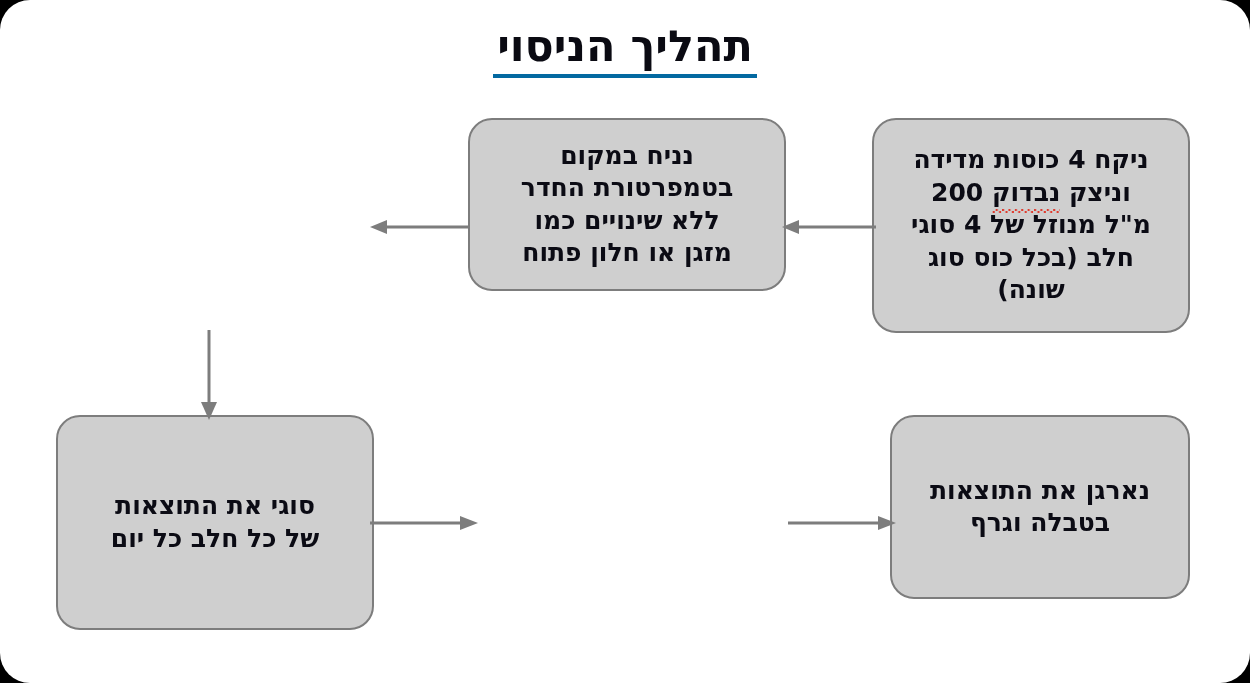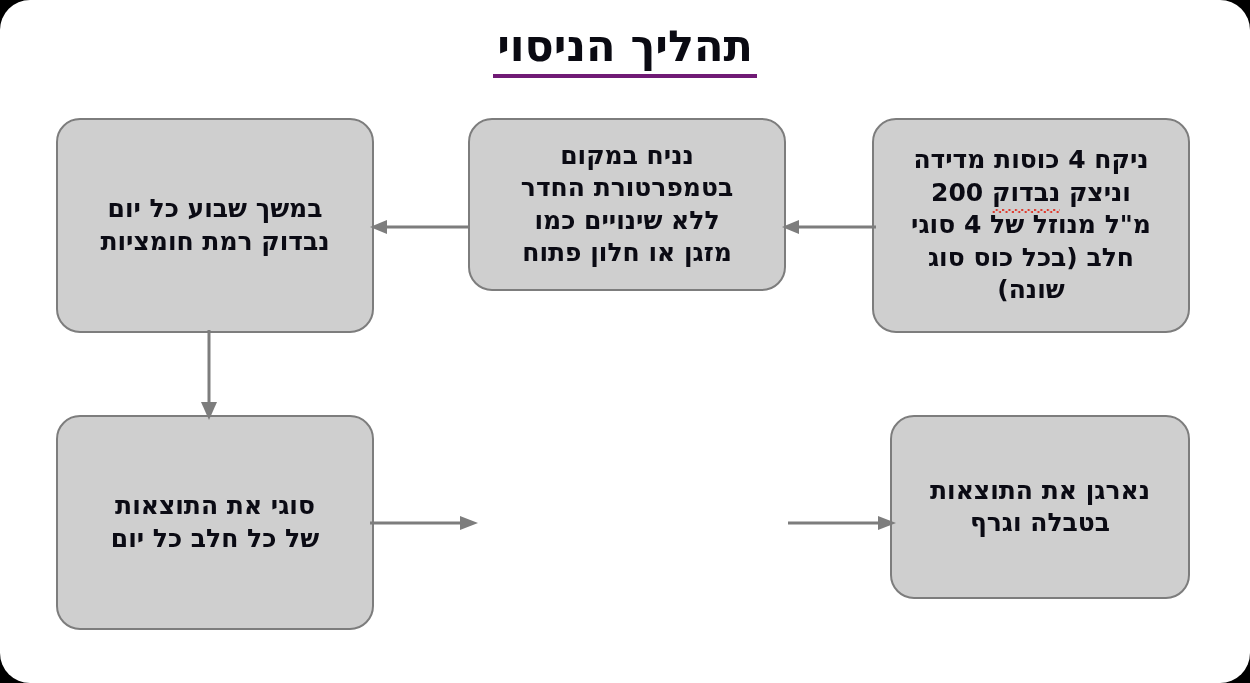--- a/index.html
+++ b/index.html
@@ -43,21 +43,21 @@
     width: 1250px;
     text-align: center;
   }
   #chart-title {
     display: inline-block;
     font-size: 43px;
     font-weight: bold;
     color: #0a0a12;
     line-height: 1.15;
     letter-spacing: 0px;
-    border-bottom: 4px solid #701a75;
+    border-bottom: 4px solid #0369a1;
     padding: 0 4px 3px 4px;
     direction: rtl;
     unicode-bidi: isolate;
   }
 
   
   .node {
     position: absolute;
     background: #cfcfcf;
     border: 2.5px solid #7d7d7d;
@@ -143,24 +143,20 @@
 שונה)</div>
     </div>
 
     <div class="node" id="node-place">
       <div class="node-text">נניח במקום
 בטמפרטורת החדר
 ללא שינויים כמו
 מזגן או חלון פתוח</div>
     </div>
 
-    <div class="node" id="node-measure">
-      <div class="node-text">במשך שבוע כל יום
-נבדוק רמת חומציות</div>
-    </div>
 
     <div class="node" id="node-record">
       <div class="node-text">סוגי את התוצאות
 של כל חלב כל יום</div>
     </div>
 
 
     <div class="node" id="node-organize">
       <div class="node-text">נארגן את התוצאות
 בטבלה וגרף</div>

